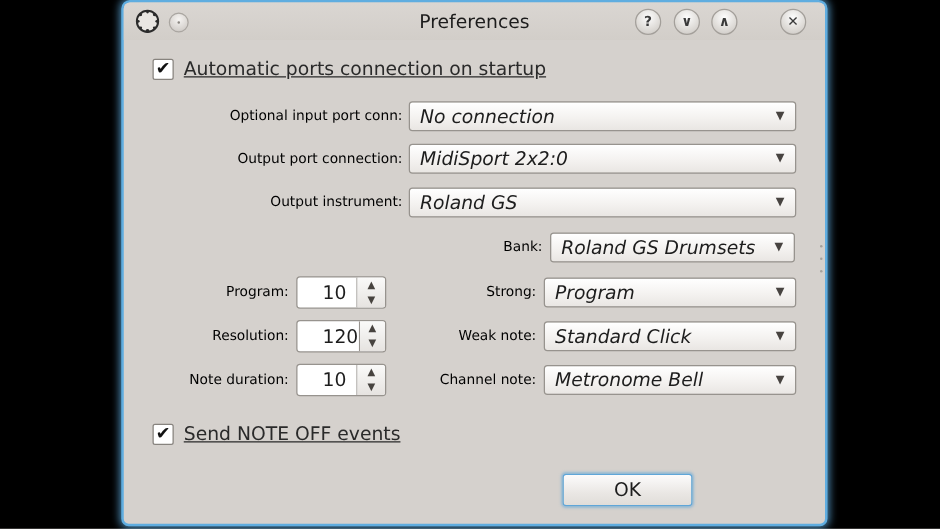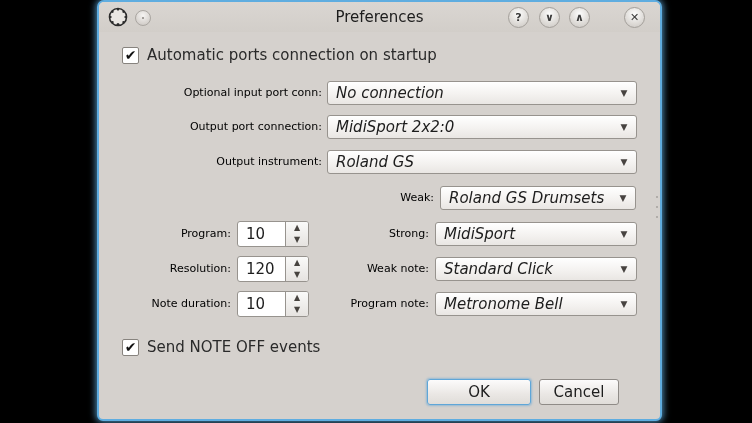--- a/index.html
+++ b/index.html
@@ -53,48 +53,48 @@
   }
   .combo .val{padding-left:8px;flex:1;white-space:nowrap;overflow:hidden;font-style:italic;}
   .combo .arr{width:24px;text-align:center;font-size:9px;color:#474340;}
   
   .spin{
     position:absolute;width:72px;height:26px;box-sizing:border-box;
     border:1px solid #97938e;border-radius:3px;background:#fff;
     display:flex;
   }
   .spin .field{
-    flex:1;display:flex;align-items:center;padding-left:8px;
+    flex:1;display:flex;align-items:center;padding-left:20px;
     font-size:15px;color:#1d1d1d;
   }
   .spin .btns{
     width:22px;border-left:1px solid #97938e;border-radius:0 2px 2px 0;
     background:linear-gradient(#fafaf9,#e6e3e0);
     display:flex;flex-direction:column;
   }
   .spin .btns span{
     flex:1;display:flex;align-items:center;justify-content:center;
     font-size:8px;color:#47433f;line-height:1;
   }
   
   .checkrow{position:absolute;display:flex;align-items:center;gap:8px;}
   .cbox{
     width:17px;height:17px;box-sizing:border-box;background:#fff;
     border:1px solid #87837e;border-radius:2px;
     display:flex;align-items:center;justify-content:center;
     font-size:14px;font-weight:bold;color:#111;line-height:1;
   }
-  .clabel{font-size:15px;color:#2a2a2a;white-space:nowrap;}
+  .clabel{font-size:15px;color:#2a2a2a;white-space:nowrap;text-decoration:underline;}
   
   .pbtn{
     position:absolute;height:26px;box-sizing:border-box;
     border:1px solid #8f8b87;border-radius:3px;
     background:linear-gradient(#fcfbfb,#eae7e4 60%,#e0ddd9);
     display:flex;align-items:center;justify-content:center;
-    font-size:15px;color:#1d1d1d;
+    font-size:15px;color:#1d1d1d;margin-left:23px;
   }
   .pbtn.default{border:1px solid #5fa6d8;box-shadow:0 0 2px 1px rgba(95,166,216,.55);}
   
   .grip{position:absolute;right:1px;top:194px;width:4px;height:22px;
     display:flex;flex-direction:column;justify-content:space-between;align-items:center;}
   .grip i{width:2px;height:2px;border-radius:50%;background:#a5a19c;}
 </style>
 </head>
 <body>
 
@@ -146,37 +146,37 @@
     <span class="val">MidiSport 2x2:0</span>
     <span class="arr">▼</span>
   </div>
 
   <div class="lbl" style="left:0;width:223px;top:148px">Output instrument:</div>
   <div class="combo" style="left:228px;top:148px;width:310px">
     <span class="val">Roland GS</span>
     <span class="arr">▼</span>
   </div>
 
-  <div class="lbl" style="left:0;width:335px;top:184px">Weak:</div>
+  <div class="lbl" style="left:0;width:335px;top:184px">Bank:</div>
   <div class="combo" style="left:341px;top:184px;width:196px">
     <span class="val">Roland GS Drumsets</span>
     <span class="arr">▼</span>
   </div>
 
   <div class="lbl" style="left:0;width:132px;top:219px;line-height:26px">Program:</div>
   <div class="spin" style="left:138px;top:219px">
     <span class="field">10</span>
     <span class="btns">
       <span>▲</span>
       <span>▼</span>
     </span>
   </div>
   <div class="lbl" style="left:160px;width:170px;top:220px">Strong:</div>
   <div class="combo" style="left:336px;top:220px;width:202px">
-    <span class="val">MidiSport</span>
+    <span class="val">Program</span>
     <span class="arr">▼</span>
   </div>
 
   <div class="lbl" style="left:0;width:132px;top:254px;line-height:26px">Resolution:</div>
   <div class="spin" style="left:138px;top:254px">
     <span class="field">120</span>
     <span class="btns">
       <span>▲</span>
       <span>▼</span>
     </span>
@@ -188,35 +188,34 @@
   </div>
 
   <div class="lbl" style="left:0;width:132px;top:289px;line-height:26px">Note duration:</div>
   <div class="spin" style="left:138px;top:289px">
     <span class="field">10</span>
     <span class="btns">
       <span>▲</span>
       <span>▼</span>
     </span>
   </div>
-  <div class="lbl" style="left:160px;width:170px;top:290px">Program note:</div>
+  <div class="lbl" style="left:160px;width:170px;top:290px">Channel note:</div>
   <div class="combo" style="left:336px;top:290px;width:202px">
     <span class="val">Metronome Bell</span>
     <span class="arr">▼</span>
   </div>
 
   <div class="checkrow" style="left:23px;top:336px">
     <span class="cbox">
         <i style="font-style:normal">✔</i>
       </span>
     <span class="clabel">Send NOTE OFF events</span>
   </div>
 
   <div class="pbtn default" style="left:328px;top:377px;width:104px">OK</div>
-  <div class="pbtn" style="left:440px;top:377px;width:80px">Cancel</div>
 
   <div class="grip">
       <i></i>
       <i></i>
       <i></i>
     </div>
 
 </div>
 
 </body></html>

